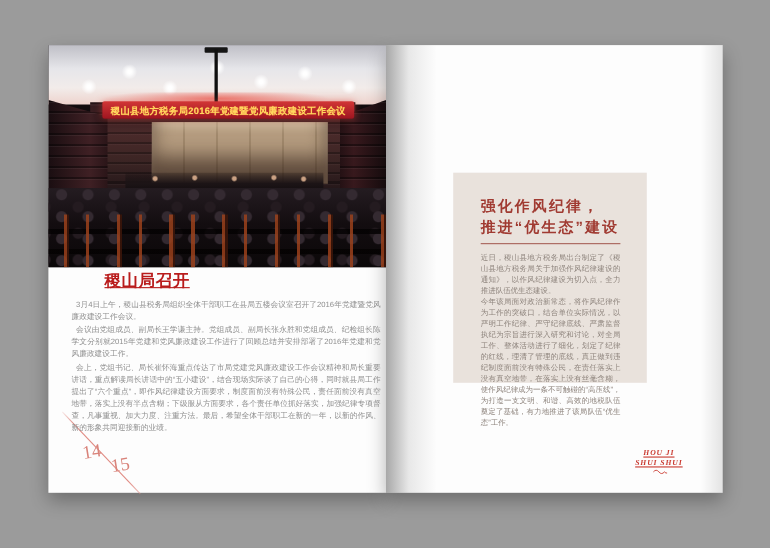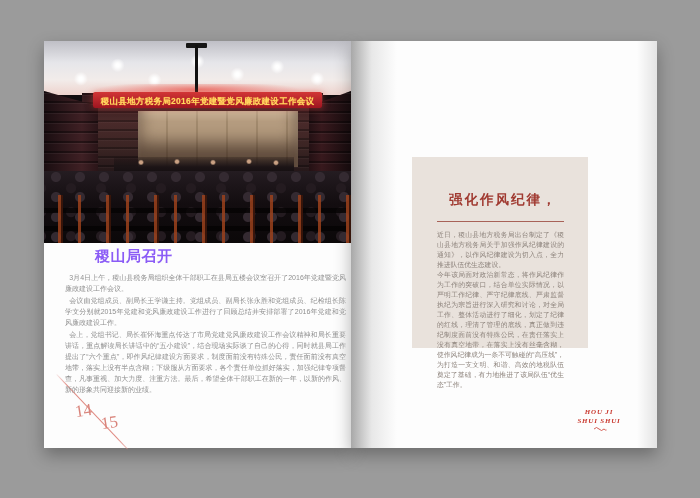--- a/index.html
+++ b/index.html
@@ -107,46 +107,46 @@
   }
   .ph-chairs {
     position:absolute; left:0; right:0; top:154px; height:48px; z-index:4; opacity:.92;
     background-image:
       repeating-linear-gradient(90deg, rgba(0,0,0,0) 0 14px, rgba(158,66,28,.9) 14px 17px, rgba(60,22,10,.95) 17px 19px, rgba(0,0,0,0) 19px 34px, rgba(158,66,28,.9) 34px 37px, rgba(0,0,0,0) 37px 48px),
       repeating-linear-gradient(180deg, rgba(0,0,0,0) 0 13px, rgba(5,3,3,.85) 13px 18px);
   }
 
   
   .lp-content { position:absolute; left:21px; top:206px; width:281px; z-index:5; }
-  .lp-title { margin:0 0 7px 30px; color:#8b5cf6; font-size:15px; line-height:18px; font-weight:700; letter-spacing:.5px; }
+  .lp-title { margin:0 0 7px 30px; color:#b91c1c; font-size:15px; line-height:18px; font-weight:700; letter-spacing:.5px;text-decoration:underline; }
   .lp-title span { display:block; }
   .lp-para { margin:0 0 1px 0; font-size:7px; line-height:11px; color:#8f8f8f; text-align:justify; text-indent:.6em; }
 
   .corner-slash {
     position:absolute; left:13px; top:333px; width:103px; height:1px; z-index:4;
     background:linear-gradient(90deg, rgba(224,139,131,.15), #e08b83 15%, #e08b83 85%, rgba(224,139,131,.5));
     transform:rotate(46.5deg); transform-origin:0 0;
   }
   .pn { position:absolute; font-family:"Liberation Serif", serif; color:#d9837a; font-size:17px; z-index:5; }
   .pn-14 { left:31px; top:360px; transform:rotate(-9deg); }
   .pn-15 { left:57px; top:372px; transform:rotate(-9deg); }
 
   
   .rp-box { position:absolute; left:61px; top:116px; width:176px; height:191px; background:#e9e2dc; z-index:2; }
   .rp-box-inner { padding:21px 24px 0 25px; }
-  .rp-title { margin:12px; color:#a03a31; font-weight:700; font-size:13.5px; line-height:19px; letter-spacing:2px; }
+  .rp-title { margin:0; color:#a03a31; font-weight:700; font-size:13.5px; line-height:19px; letter-spacing:2px; }
   .rp-title span { display:block; white-space:nowrap; }
   .rp-underline { height:1px; background:#a86258; margin:5px 0 8px 0; }
   .rp-para { margin:0; font-size:6.8px; line-height:10px; color:#8d837c; text-align:justify; }
 
   .rp-mark {
     position:absolute; right:33px; bottom:13px; width:50px; z-index:3;
     text-align:center; color:#c9382e;
     font-family:"Liberation Serif", serif; font-style:italic; font-weight:700;
-    font-size:7px; line-height:9px; letter-spacing:.8px;
+    font-size:7px; line-height:9px; letter-spacing:.8px;text-decoration:underline;
   }
   .rp-mark .swirl { display:inline-block; vertical-align:baseline; margin-left:1px; }
 </style>
 </head>
 <body>
 
 <div class="canvas">
 
   <div class="page left-page">
 
@@ -180,20 +180,21 @@
     <div class="pn pn-14">14</div>
     <div class="pn pn-15">15</div>
   </div>
 
   <div class="page right-page">
 
     <div class="rp-box">
       <div class="rp-box-inner">
         <h2 class="rp-title">
           <span>强化作风纪律，</span>
+          <span>推进“优生态”建设</span>
         </h2>
         <div class="rp-underline"></div>
         <p class="rp-para">近日，稷山县地方税务局出台制定了《稷山县地方税务局关于加强作风纪律建设的通知》，以作风纪律建设为切入点，全力推进队伍优生态建设。</p>
         <p class="rp-para">今年该局面对政治新常态，将作风纪律作为工作的突破口，结合单位实际情况，以严明工作纪律、严守纪律底线、严肃监督执纪为宗旨进行深入研究和讨论，对全局工作、整体活动进行了细化，划定了纪律的红线，理清了管理的底线，真正做到违纪制度面前没有特殊公民，在责任落实上没有真空地带，在落实上没有丝毫含糊，使作风纪律成为一条不可触碰的“高压线”，为打造一支文明、和谐、高效的地税队伍奠定了基础，有力地推进了该局队伍“优生态”工作。</p>
       </div>
     </div>
 
     <div class="rp-mark">
       <div>HOU JI</div>
       <div>

